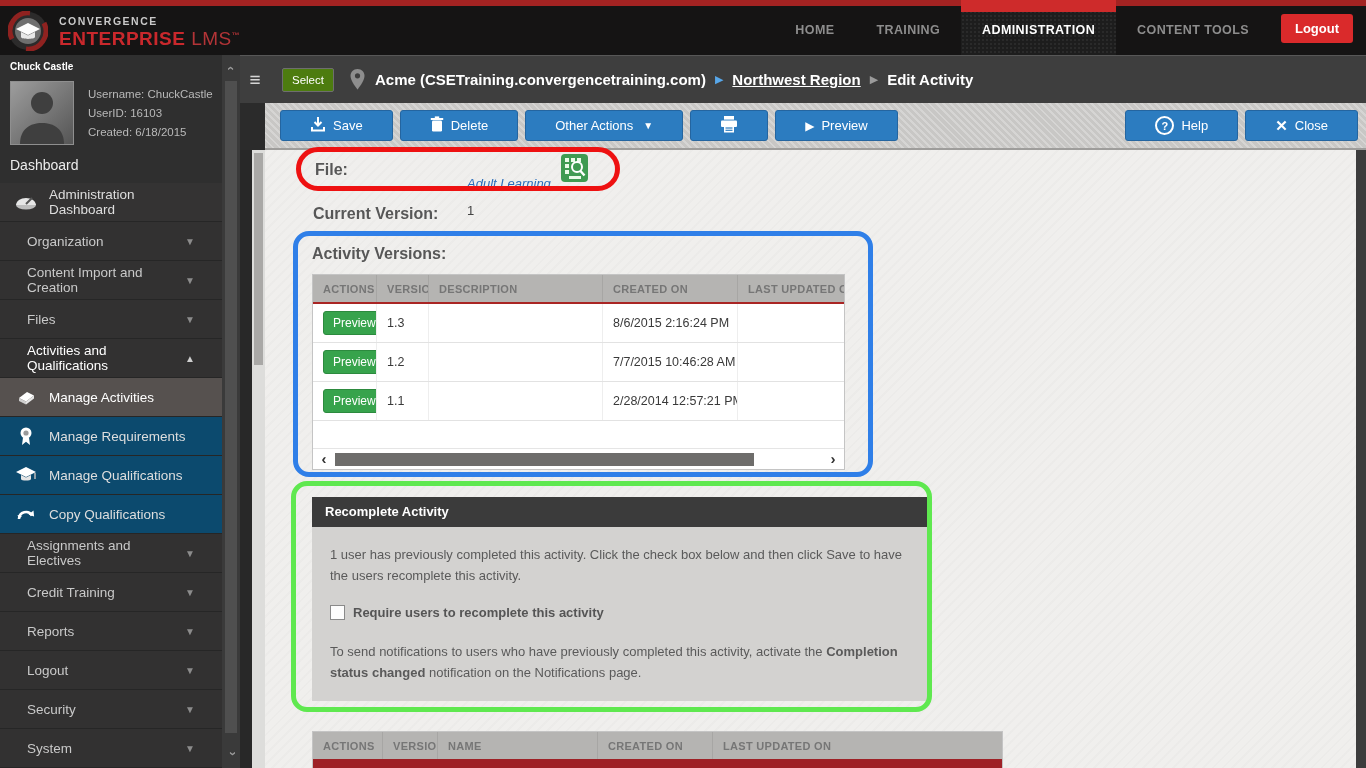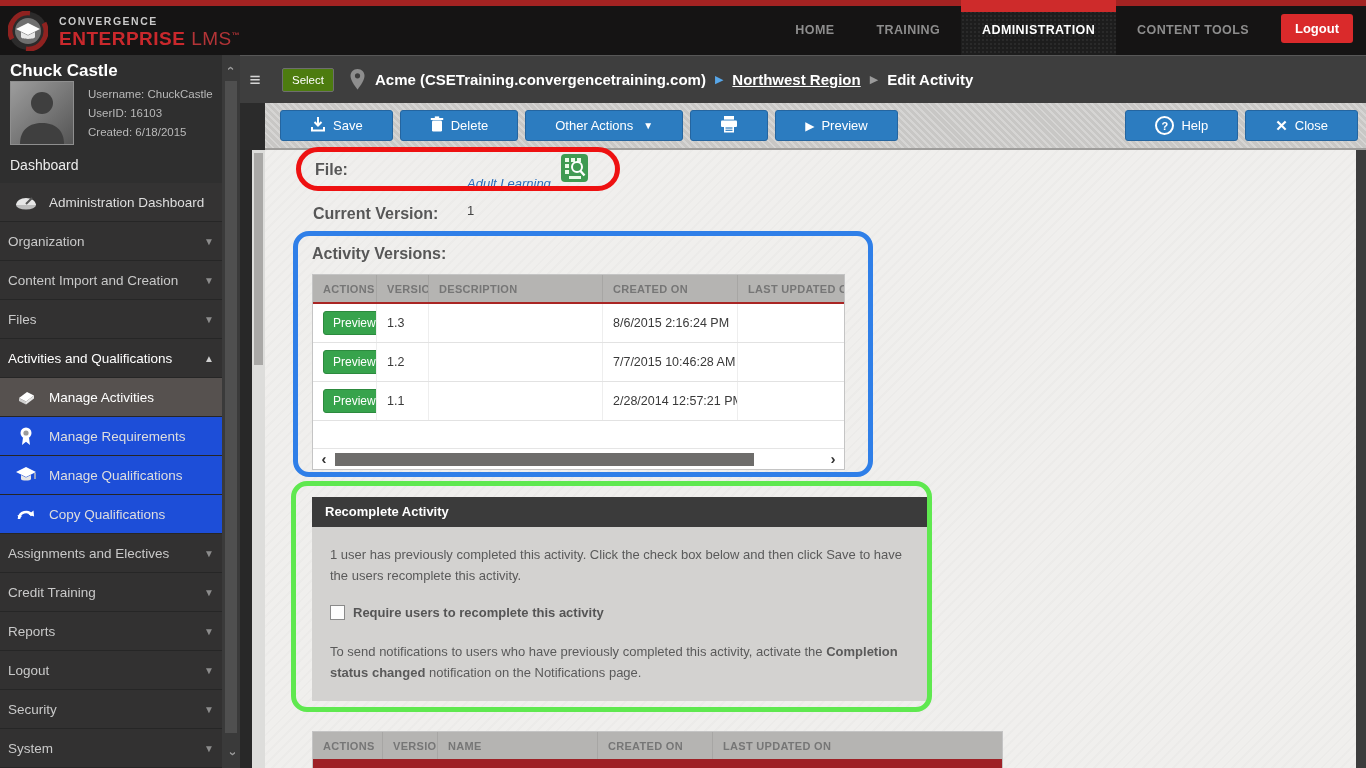--- a/index.html
+++ b/index.html
@@ -18,33 +18,33 @@
   .nav-item{position:relative;padding:0 21px;line-height:49px;color:#8d8d8d;
             font-weight:bold;font-size:12.5px;letter-spacing:.4px;cursor:pointer;}
   .nav-item.active{color:#fff;background:
      radial-gradient(#2a2a2a 1px, transparent 1px) 0 0/4px 4px, #1d1d1d;}
   .nav-item.active::before{content:"";position:absolute;top:-6px;left:0;right:0;height:12px;background:#ce2b2b;}
   .logout-btn{position:absolute;right:13px;top:14px;background:#da2a2b;color:#fff;
             font-weight:bold;font-size:13px;padding:7px 14px;border-radius:3px;cursor:pointer;z-index:4;}
 
   
   .sidebar{position:absolute;top:55px;left:0;width:222px;height:713px;background:#2f2f2f;overflow:hidden;}
-  .user-name{position:absolute;left:10px;top:6px;color:#fff;font-size:17px;font-weight:bold;}
+  .user-name{position:absolute;left:10px;top:6px;color:#fff;font-size:10px;font-weight:bold;}
   .avatar{position:absolute;left:10px;top:26px;width:62px;height:62px;border:1px solid #8f8f8f;}
   .user-meta{position:absolute;left:88px;top:30px;color:#b9b9b9;font-size:11.5px;line-height:19px;}
   .dash-row{position:absolute;left:0;top:93px;width:222px;height:35px;line-height:35px;
             padding-left:10px;color:#ececec;font-size:14px;cursor:pointer;box-sizing:border-box;}
   .menu{position:absolute;top:128px;left:0;width:222px;}
   .m-row{height:39px;border-bottom:1px solid #262626;display:flex;align-items:center;
-         padding:0 8px;box-sizing:border-box;color:#c9c9c9;font-size:13.5px;cursor:pointer;
+         padding:0 27px;box-sizing:border-box;color:#c9c9c9;font-size:13.5px;cursor:pointer;
          background:#323131;}
   .m-row .chev{margin-left:auto;color:#8c8c8c;font-size:10px;}
   .m-row.expanded{color:#fff;}
   .m-row.expanded .chev{color:#cfcfcf;}
-  .m-sub{background:#1d4ed8;gap:12px;padding-left:15px;color:#dedede;}
+  .m-sub{background:#0c4a6e;gap:12px;padding-left:15px;color:#dedede;}
   .m-sub.selected{background:#56514f;color:#fff;}
   .m-ico{width:22px;display:flex;justify-content:center;flex:none;}
 
   .side-scroll{position:absolute;top:55px;left:222px;width:18px;height:713px;background:#3a3a3a;}
   .ss-up,.ss-down{position:absolute;left:0;width:18px;height:22px;display:flex;align-items:center;
                   justify-content:center;color:#9a9a9a;cursor:pointer;}
   .ss-up{top:2px;} .ss-down{bottom:4px;}
   .ss-thumb{position:absolute;left:3px;top:26px;width:12px;height:652px;background:#4f4f4f;cursor:pointer;}
   .rot90{display:inline-block;transform:rotate(90deg);font-size:13px;font-weight:bold;}
   .rot-90{display:inline-block;transform:rotate(-90deg);font-size:13px;font-weight:bold;}

